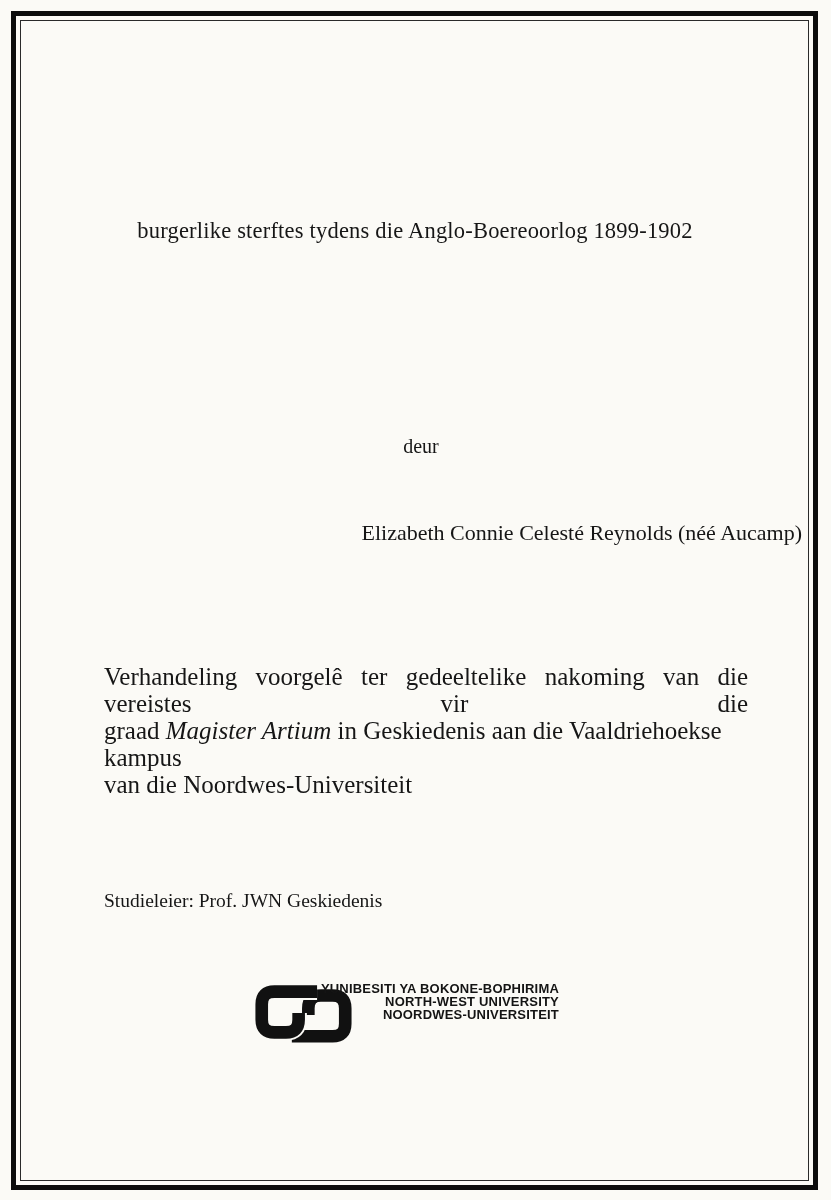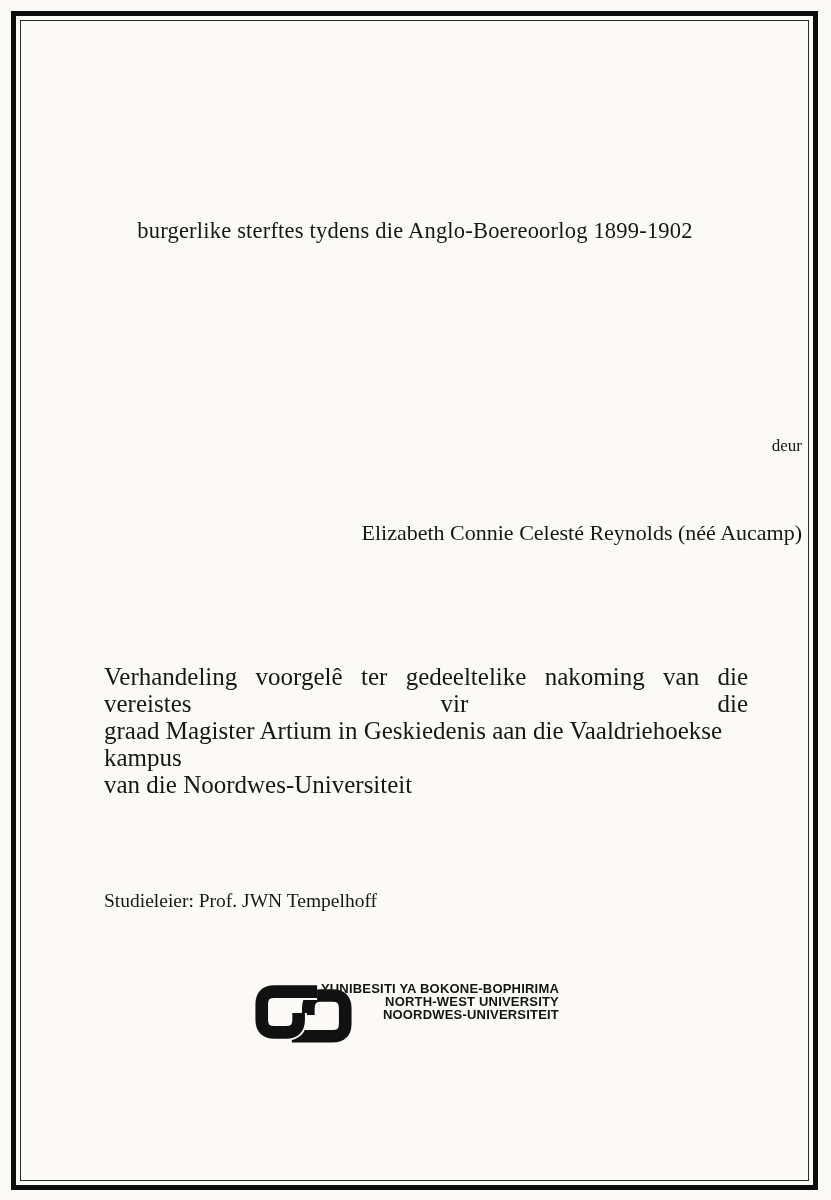--- a/index.html
+++ b/index.html
@@ -22,37 +22,37 @@
   }
   .abs { position: absolute; }
   .title-block {
     top: 209px; left: 24px; width: 782px;
     text-align: center;
     font-size: 22.5px; line-height: 44px;
     letter-spacing: 0.2px;
   }
   .byline {
     top: 434px; left: 40px; width: 762px;
-    text-align: right;
-    font-size: 17px; line-height: 24px;
+    text-align: center;
+    font-size: 20px; line-height: 24px;
   }
   .author-line {
     top: 519px; left: 40px; width: 762px;
     text-align: right;
     font-size: 22px; line-height: 28px;
   }
   .statement {
     top: 663px; left: 104px; width: 644px;
     font-size: 25px; line-height: 27px;
   }
   .statement .justified {
     text-align: justify;
     text-align-last: justify;
   }
-  .statement .italic { }
+  .statement .italic { font-style: italic; }
   .footer-block {
     top: 888px; left: 104px; width: 500px;
     font-size: 19.5px; line-height: 26px;
   }
   .logo {
     top: 982px; left: 253px; width: 330px; height: 66px;
   }
   .logo-mark {
     position: absolute; left: 0; top: 0;
   }
@@ -81,21 +81,21 @@
 
 <div class="abs author-line">Elizabeth Connie Celesté Reynolds (néé Aucamp)</div>
 
 <div class="abs statement">
   <div class="justified">Verhandeling voorgelê ter gedeeltelike nakoming van die vereistes vir die</div>
   <div><span>graad </span><span class="italic">Magister Artium</span><span> in Geskiedenis aan die Vaaldriehoekse kampus</span></div>
   <div>van die Noordwes-Universiteit</div>
 </div>
 
 <div class="abs footer-block">
-  <div>Studieleier: Prof. JWN Tempelhoff</div>
+  <div>Studieleier: Prof. JWN Geskiedenis</div>
 </div>
 
 <div class="abs logo">
   <svg class="logo-mark" viewBox="0 0 103 62" width="100" height="62" aria-hidden="true">
 
     <path d="M 40 55 H 82 Q 95 55 95 42 V 26 Q 95 13 82 13 H 70 Q 57 13 57 26 V 33" fill="none" stroke="#111111" stroke-width="13"></path>
 
     <path d="M 66 9 H 22 Q 9 9 9 22 V 38 Q 9 51 22 51 H 34 Q 47 51 47 38 V 31" fill="none" stroke="#fbfaf6" stroke-width="17"></path>
 
     <path d="M 66 9 H 22 Q 9 9 9 22 V 38 Q 9 51 22 51 H 34 Q 47 51 47 38 V 31" fill="none" stroke="#111111" stroke-width="13"></path>

